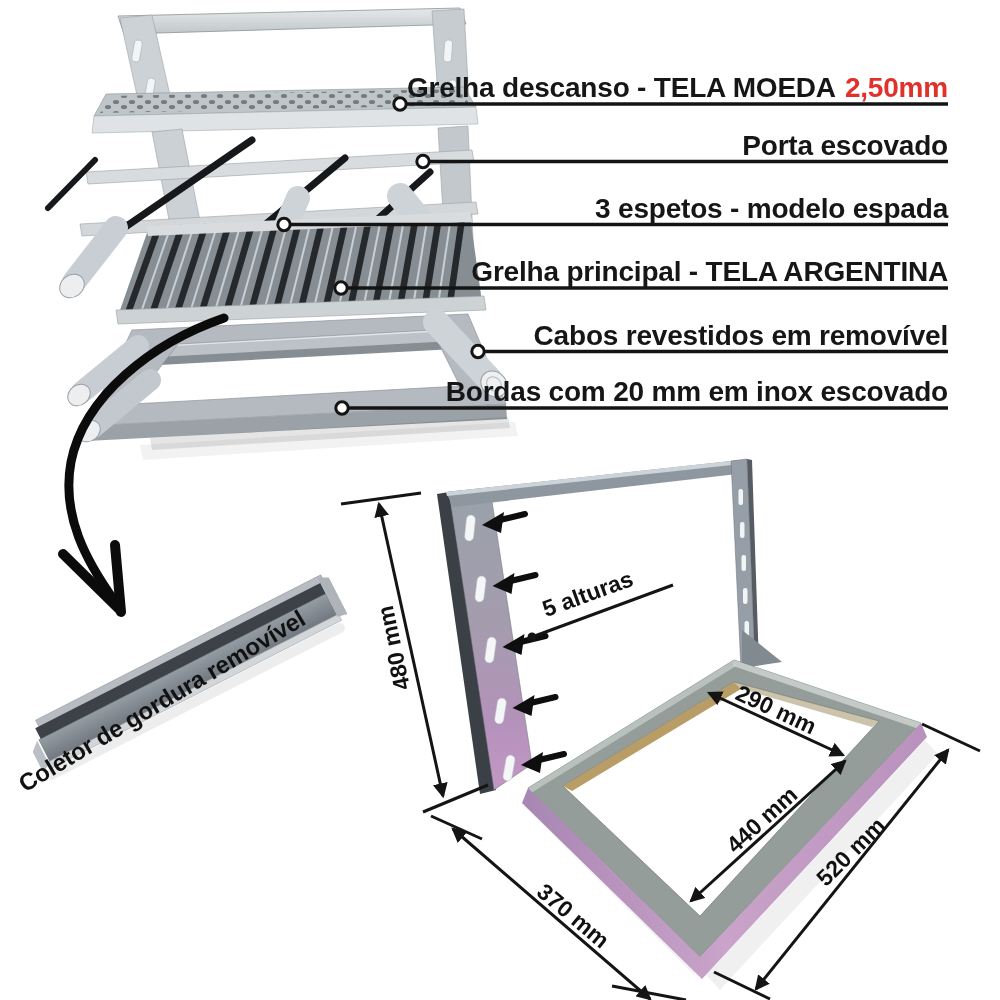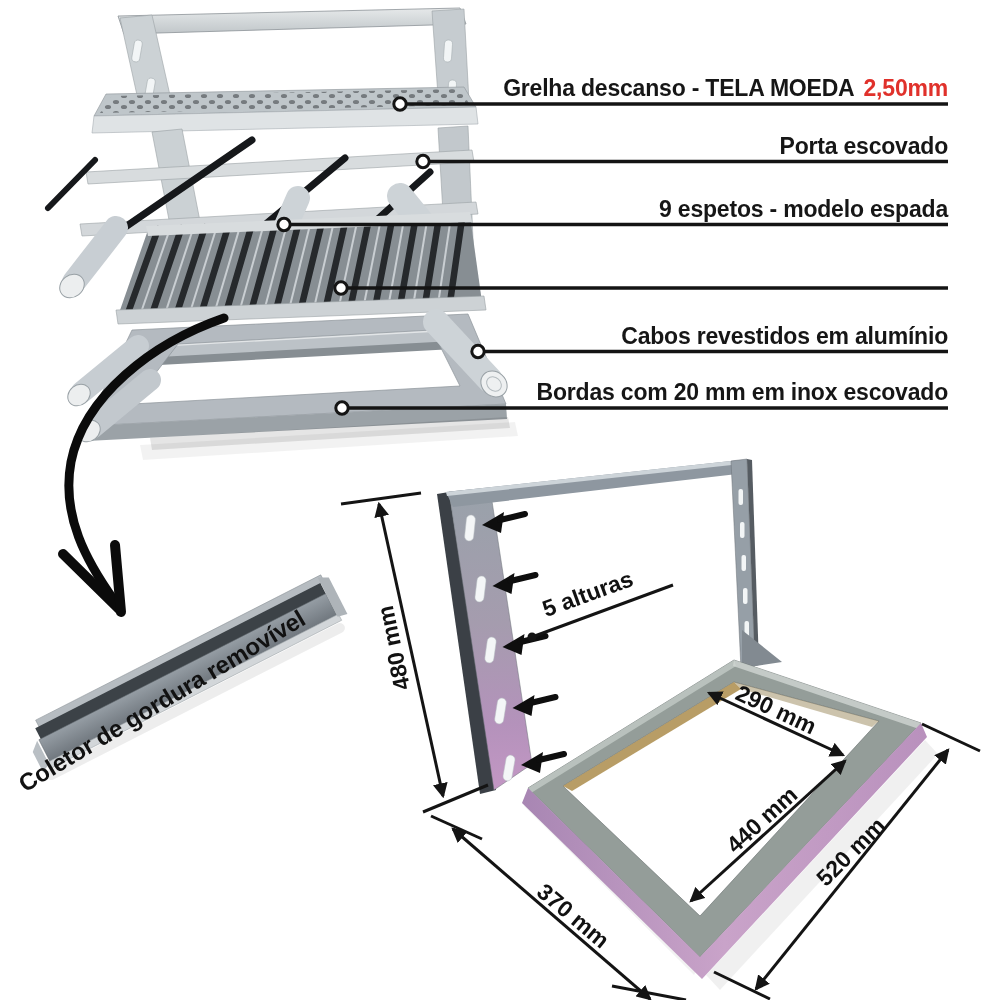--- a/index.html
+++ b/index.html
@@ -1,20 +1,20 @@
 <!DOCTYPE html>
 <html><head>
 <meta charset="utf-8">
 <style>
   html,body{margin:0;padding:0;background:#ffffff;}
   .canvas{position:relative;width:1000px;height:1000px;background:#ffffff;overflow:hidden;
           font-family:"Liberation Sans",sans-serif;}
   svg{position:absolute;left:0;top:0;}
   .lbl{position:absolute;right:52px;text-align:right;white-space:nowrap;
-       font-weight:800;font-size:23px;line-height:24px;color:#161616;letter-spacing:-0.2px;}
+       font-weight:800;font-size:28px;line-height:24px;color:#161616;letter-spacing:-0.2px;}
   .lbl .red{color:#e0312b;margin-left:9px;}
   .dim{position:absolute;white-space:nowrap;font-weight:800;font-size:23px;color:#111;}
   #coletor-label{position:absolute;left:28px;top:770px;font-weight:800;font-size:24px;color:#111;
        white-space:nowrap;transform-origin:0 100%;transform:rotate(-31deg);letter-spacing:-0.2px;}
   #alturas-label{position:absolute;left:548px;top:596px;font-weight:800;font-size:23px;color:#111;
        white-space:nowrap;transform-origin:0 100%;transform:rotate(-20deg);}
   #dim-480{left:394px;top:648px;transform:translate(-50%,-50%) rotate(-102deg);}
   #dim-290{left:776px;top:710px;transform:translate(-50%,-50%) rotate(25deg);}
   #dim-440{left:762px;top:820px;transform:translate(-50%,-50%) rotate(-42deg);}
   #dim-520{left:851px;top:852px;transform:translate(-50%,-50%) rotate(-45deg);}
@@ -274,24 +274,27 @@
   <circle cx="532" cy="637" r="4.5" fill="#141414"></circle>
 </svg>
 
 <div class="lbl" style="top:76px">
   <span>Grelha descanso - TELA MOEDA</span><span class="red">2,50mm</span>
 </div>
 <div class="lbl" style="top:134px">
   <span>Porta escovado</span>
 </div>
 <div class="lbl" style="top:197px">
-  <span>9 espetos - modelo espada</span>
+  <span>3 espetos - modelo espada</span>
+</div>
+<div class="lbl" style="top:260px">
+  <span>Grelha principal - TELA ARGENTINA</span>
 </div>
 <div class="lbl" style="top:324px">
-  <span>Cabos revestidos em alumínio</span>
+  <span>Cabos revestidos em removível</span>
 </div>
 <div class="lbl" style="top:380px">
   <span>Bordas com 20 mm em inox escovado</span>
 </div>
 
 <div id="coletor-label">Coletor de gordura removível</div>
 <div id="alturas-label">5 alturas</div>
 <div class="dim" id="dim-480">480 mm</div>
 <div class="dim" id="dim-290">290 mm</div>
 <div class="dim" id="dim-440">440 mm</div>

